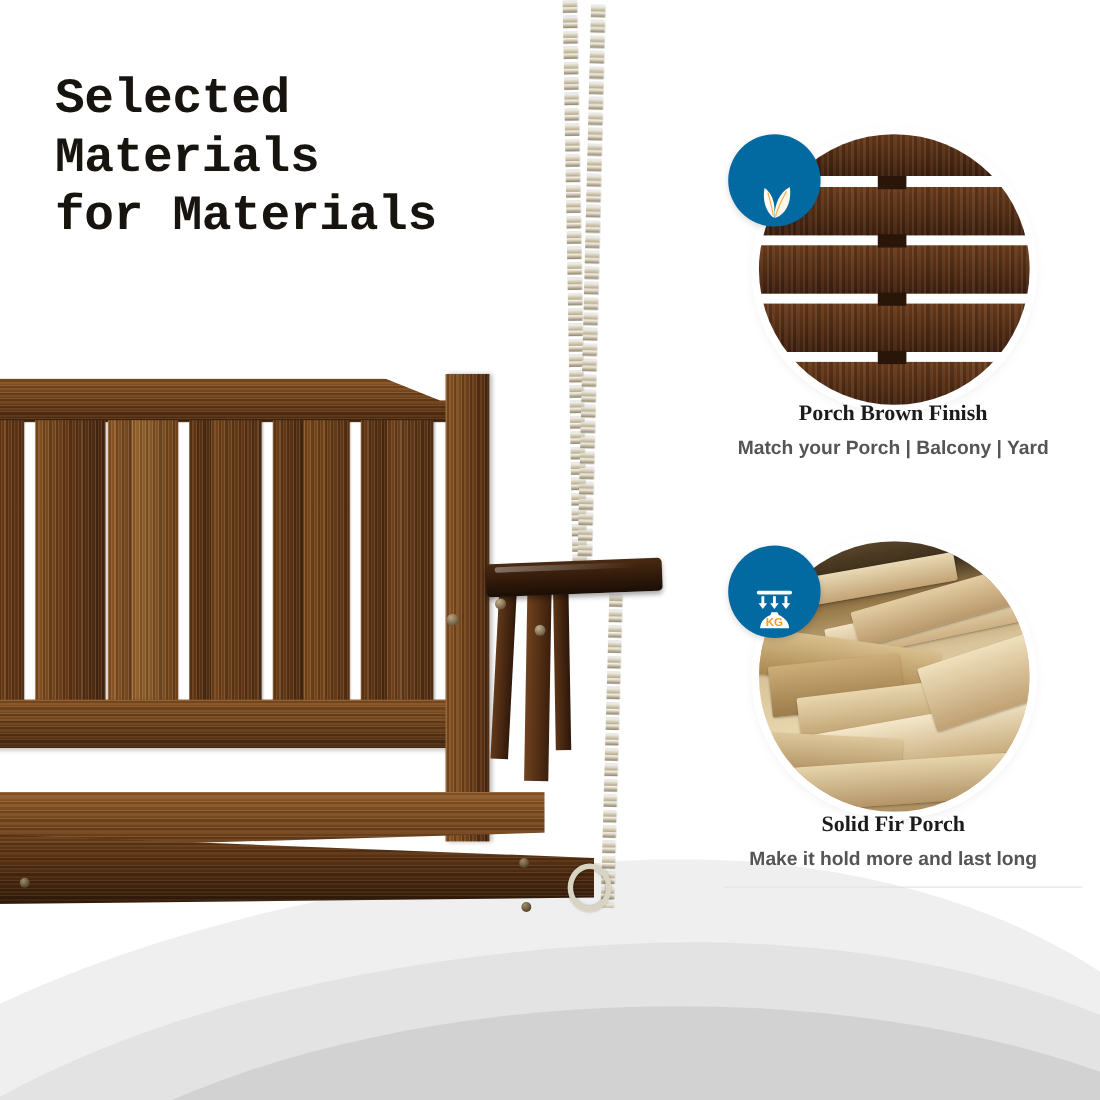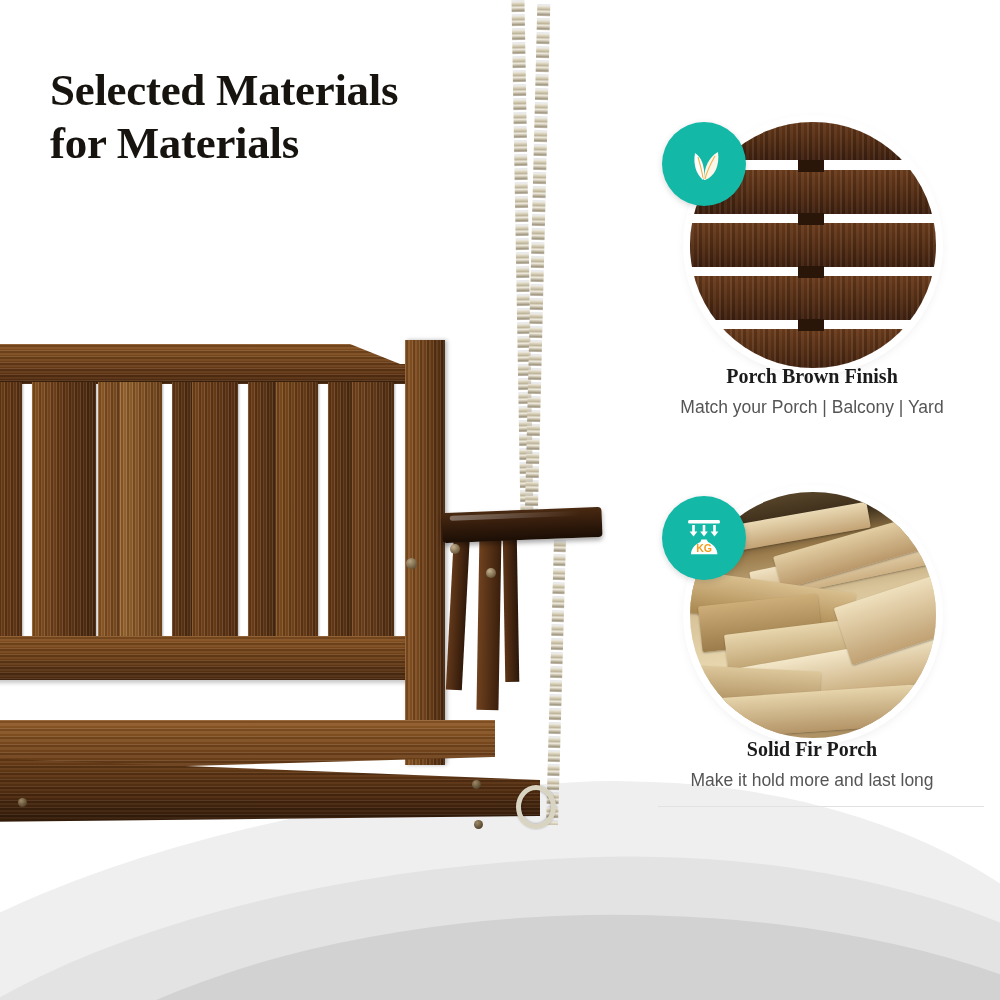--- a/index.html
+++ b/index.html
@@ -2,21 +2,21 @@
 <html><head>
 <meta charset="utf-8">
 <style>
   html,body{margin:0;padding:0;background:#fff;}
   body{width:1000px;height:1000px;overflow:hidden;font-family:"Liberation Sans",sans-serif;}
   .stage{position:relative;width:1000px;height:1000px;background:#ffffff;overflow:hidden;}
 
   
   .headline{
     position:absolute;left:50px;top:64px;width:470px;
-    font-family:Liberation Serif, serif;font-weight:700;
+    font-family:Liberation Mono, monospace;font-weight:700;
     font-size:45px;line-height:1.18;color:#17140f;letter-spacing:-0.3px;
   }
   .headline .l2{display:block;}
 
   
   .swoosh{position:absolute;left:0;width:1400px;pointer-events:none;}
   .sw1{bottom:-150px;left:-260px;height:360px;background:#efefef;
        border-radius:60% 40% 0 0 / 100% 100% 0 0;transform:rotate(-3.2deg);}
   .sw2{bottom:-190px;left:-180px;height:330px;background:#e3e3e3;
        border-radius:55% 45% 0 0 / 100% 100% 0 0;transform:rotate(-2.2deg);}
@@ -133,25 +133,25 @@
   .slatphoto .notch{position:absolute;width:26px;background:#2a1509;}
 
   
   .firphoto{width:246px;height:246px;position:relative;
      background:linear-gradient(170deg,#6b5434 0%,#3b2d1a 16%,#9b7c4c 26%,#d9c49a 44%,#e7d6ae 62%,#c6a877 82%,#9c8055 100%);}
   .plank{position:absolute;border-radius:2px;
      box-shadow:0 1px 2px rgba(0,0,0,.3);}
 
   .cap{position:absolute;width:320px;text-align:center;left:0;}
   .cap .t{font-family:"Liberation Serif",serif;font-weight:700;font-size:20px;color:#1b1b1b;}
-  .cap .s{font-family:"Liberation Sans",sans-serif;font-weight:400;font-size:17.5px;color:#555;margin-top:9px;}
+  .cap .s{font-family:"Liberation Sans",sans-serif;font-weight:700;font-size:17.5px;color:#555;margin-top:9px;}
 
   .badge{position:absolute;width:84px;height:84px;border-radius:50%;
-     background:#14b8a6;box-shadow:0 2px 6px rgba(0,0,0,.15);z-index:4;
-     display:flex;align-items:center;justify-content:center;}
+     background:#0369a1;box-shadow:0 2px 6px rgba(0,0,0,.15);z-index:4;
+     display:flex;align-items:flex-end;justify-content:center;}
   .badge svg{display:block;}
 
   .divider{position:absolute;left:658px;width:326px;height:1px;background:#e2e2e2;}
 </style>
 </head>
 <body>
 
 <div class="stage">
 
   <div class="swoosh sw1"></div>

